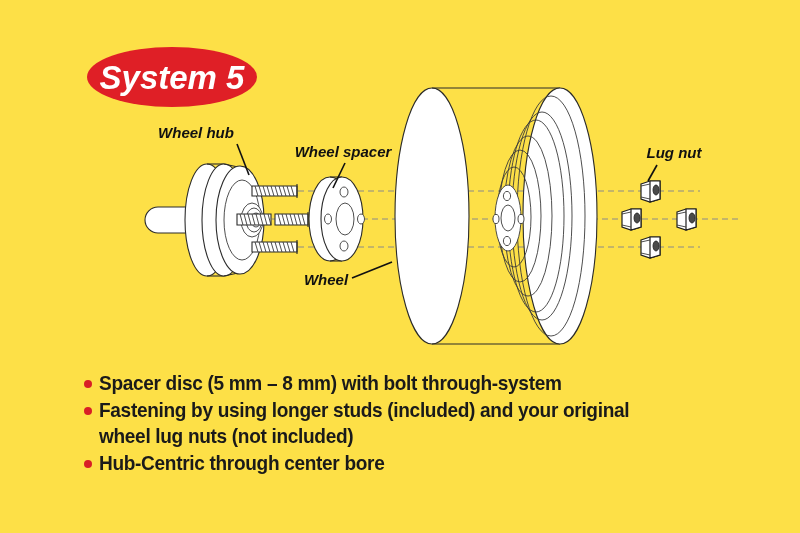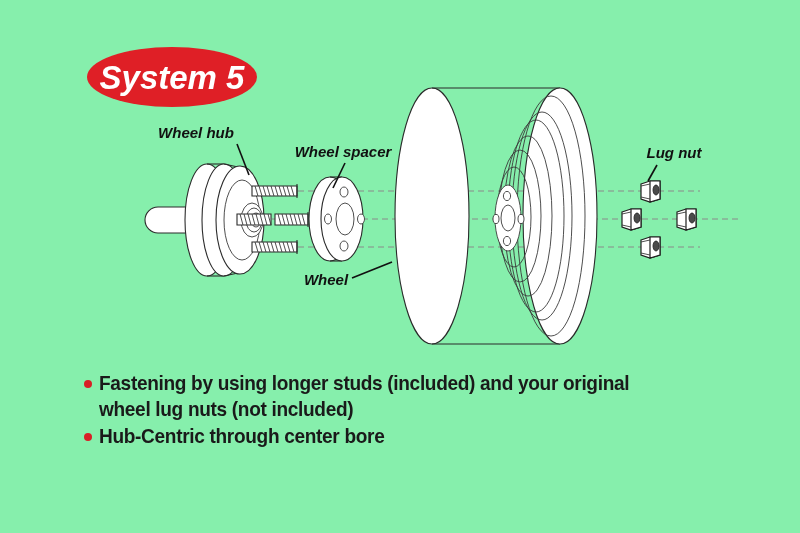--- a/index.html
+++ b/index.html
@@ -4,21 +4,21 @@
 <style>
   html, body {
     margin: 0;
     padding: 0;
     background: #ffffff;
   }
   #page {
     position: relative;
     width: 800px;
     height: 533px;
-    background: #86efac;
+    background: #fde047;
     overflow: hidden;
     font-family: "Liberation Sans", sans-serif;
   }
   #diagram-svg {
     position: absolute;
     left: 0;
     top: 0;
     width: 800px;
     height: 533px;
   }
@@ -218,20 +218,24 @@
     <text class="callout-text" x="196" y="138" text-anchor="middle">Wheel hub</text>
     <text class="callout-text" x="343" y="157" text-anchor="middle">Wheel spacer</text>
     <text class="callout-text" x="326" y="285" text-anchor="middle">Wheel</text>
     <text class="callout-text" x="674" y="158" text-anchor="middle">Lug nut</text>
 
   </svg>
 
   <div class="bullet-list">
     <div class="bullet-row">
       <span class="bullet-dot"></span>
+      <span class="bullet-label">Spacer disc (5 mm – 8 mm) with bolt through-system</span>
+    </div>
+    <div class="bullet-row">
+      <span class="bullet-dot"></span>
       <span class="bullet-label">Fastening by using longer studs (included) and your original
 wheel lug nuts (not included)</span>
     </div>
     <div class="bullet-row">
       <span class="bullet-dot"></span>
       <span class="bullet-label">Hub-Centric through center bore</span>
     </div>
   </div>
 
 </div>

